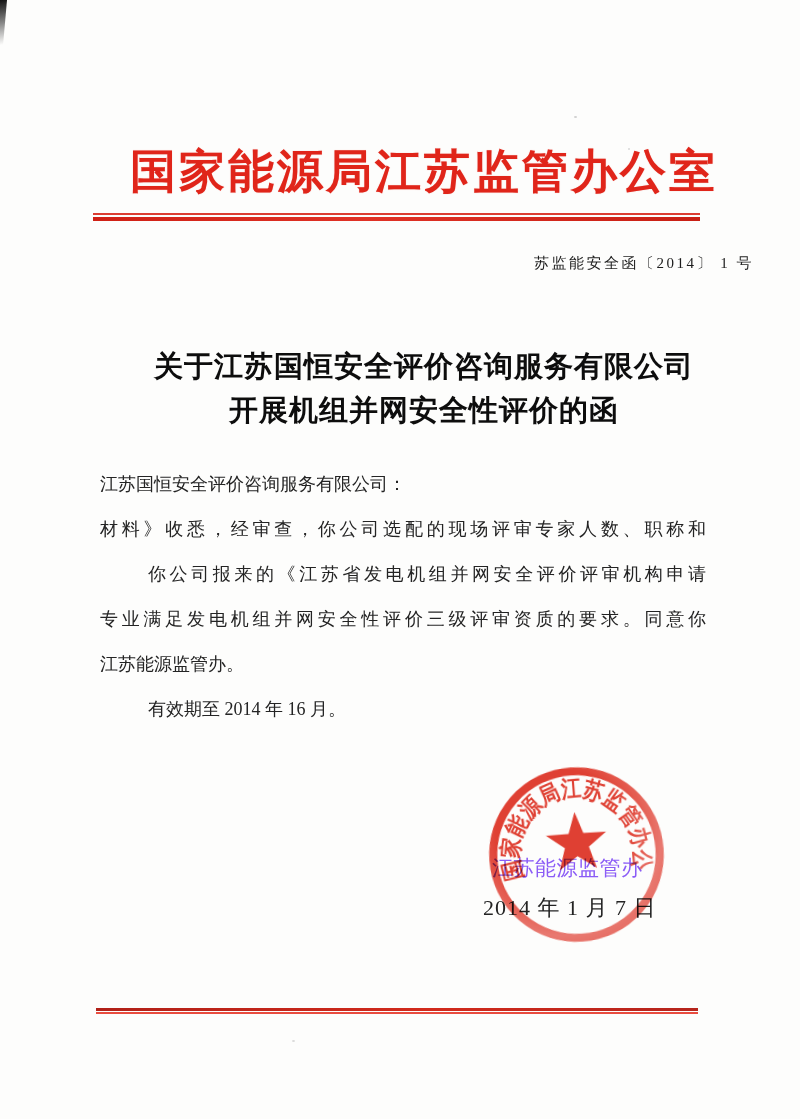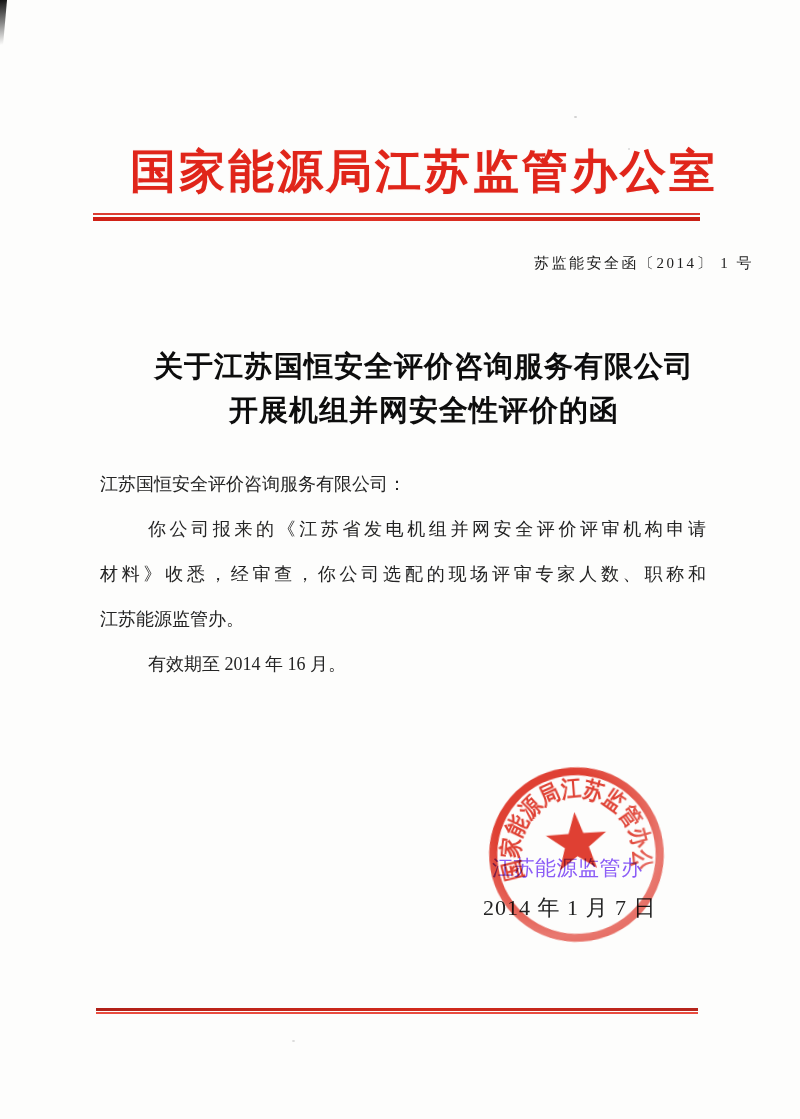--- a/index.html
+++ b/index.html
@@ -117,22 +117,23 @@
 
   <div class="doc-number">苏监能安全函〔2014〕 1 号</div>
 
   <div class="title">
     <div>关于江苏国恒安全评价咨询服务有限公司</div>
     <div>开展机组并网安全性评价的函</div>
   </div>
 
   <div class="body-text">
     <div class="line">江苏国恒安全评价咨询服务有限公司：</div>
+    <div class="line fill">材料》收悉，经审查，你公司选配的现场评审专家人数、职称和</div>
     <div class="line fill indent">你公司报来的《江苏省发电机组并网安全评价评审机构申请</div>
-    <div class="line fill">材料》收悉，经审查，你公司选配的现场评审专家人数、职称和</div>
+    <div class="line fill">专业满足发电机组并网安全性评价三级评审资质的要求。同意你</div>
     <div class="line">江苏能源监管办。</div>
     <div class="line indent">有效期至 2014 年 16 月。</div>
   </div>
 
   <div class="signature">江苏能源监管办</div>
   <div class="date">2014 年 1 月 7 日</div>
 
   <div class="seal">
     <svg viewBox="0 0 200 200" xmlns="http://www.w3.org/2000/svg">
       <circle cx="100" cy="100" r="92" fill="none" stroke="#df3123" stroke-width="9"></circle>

